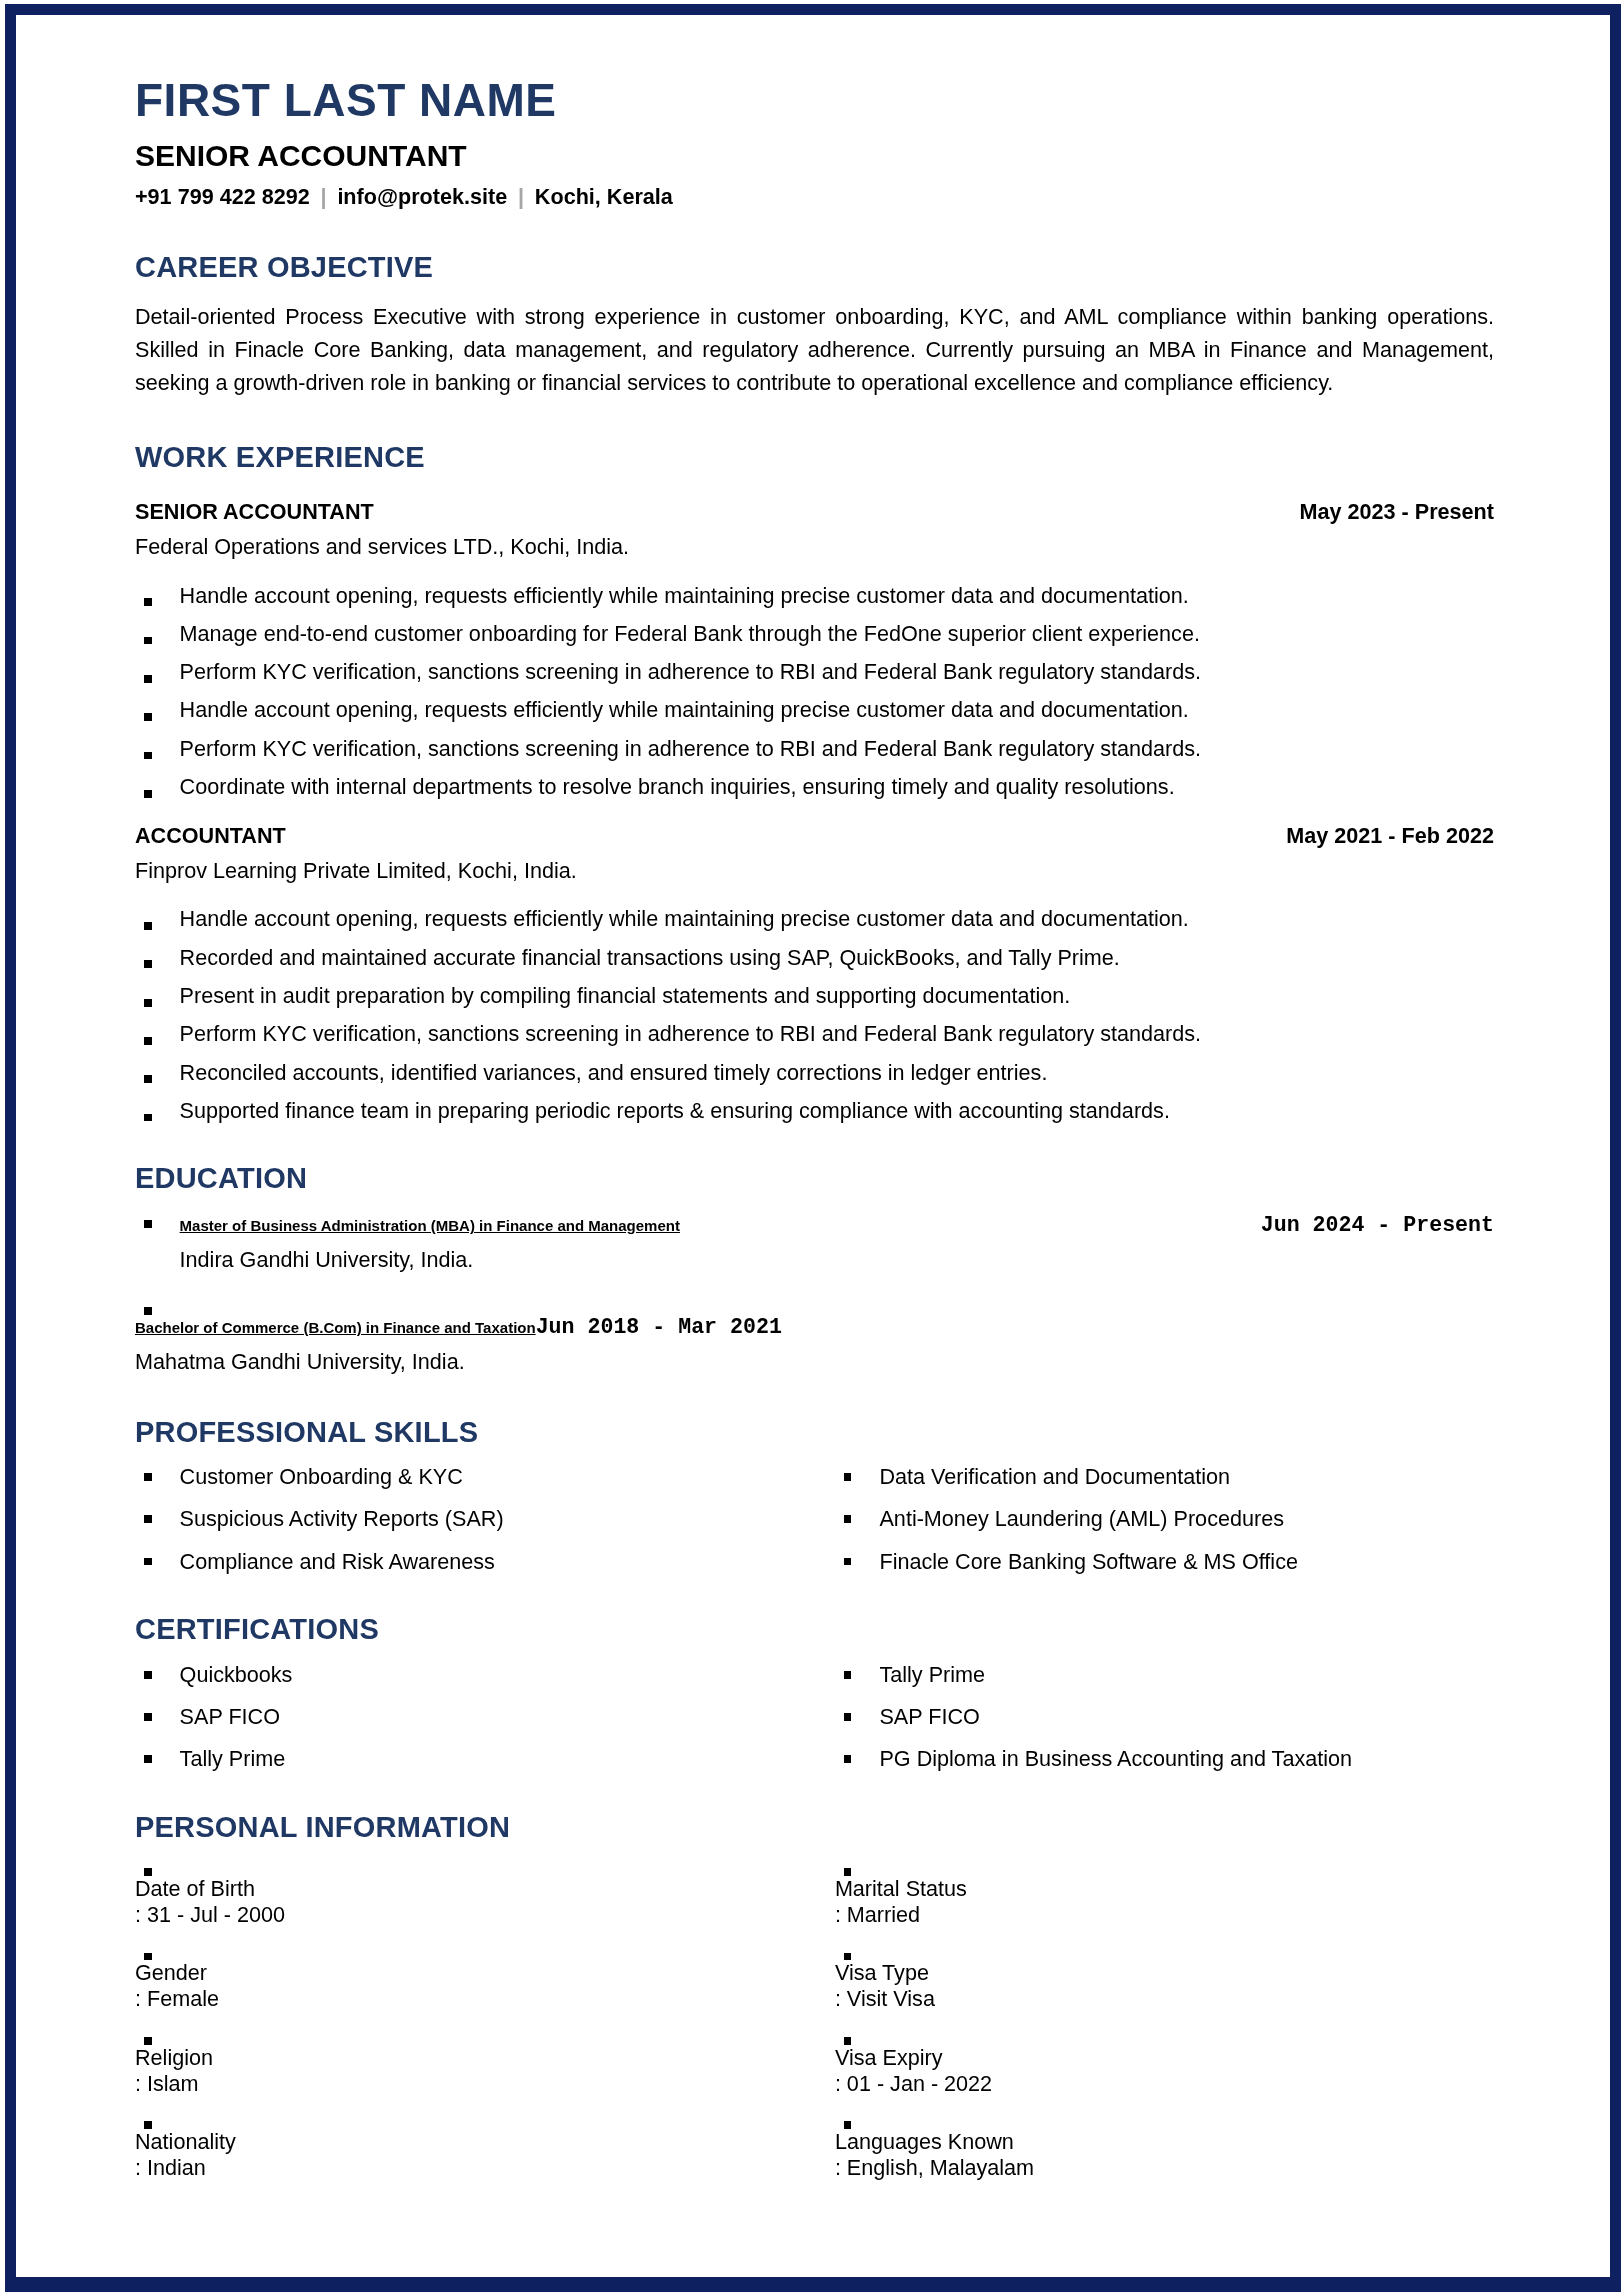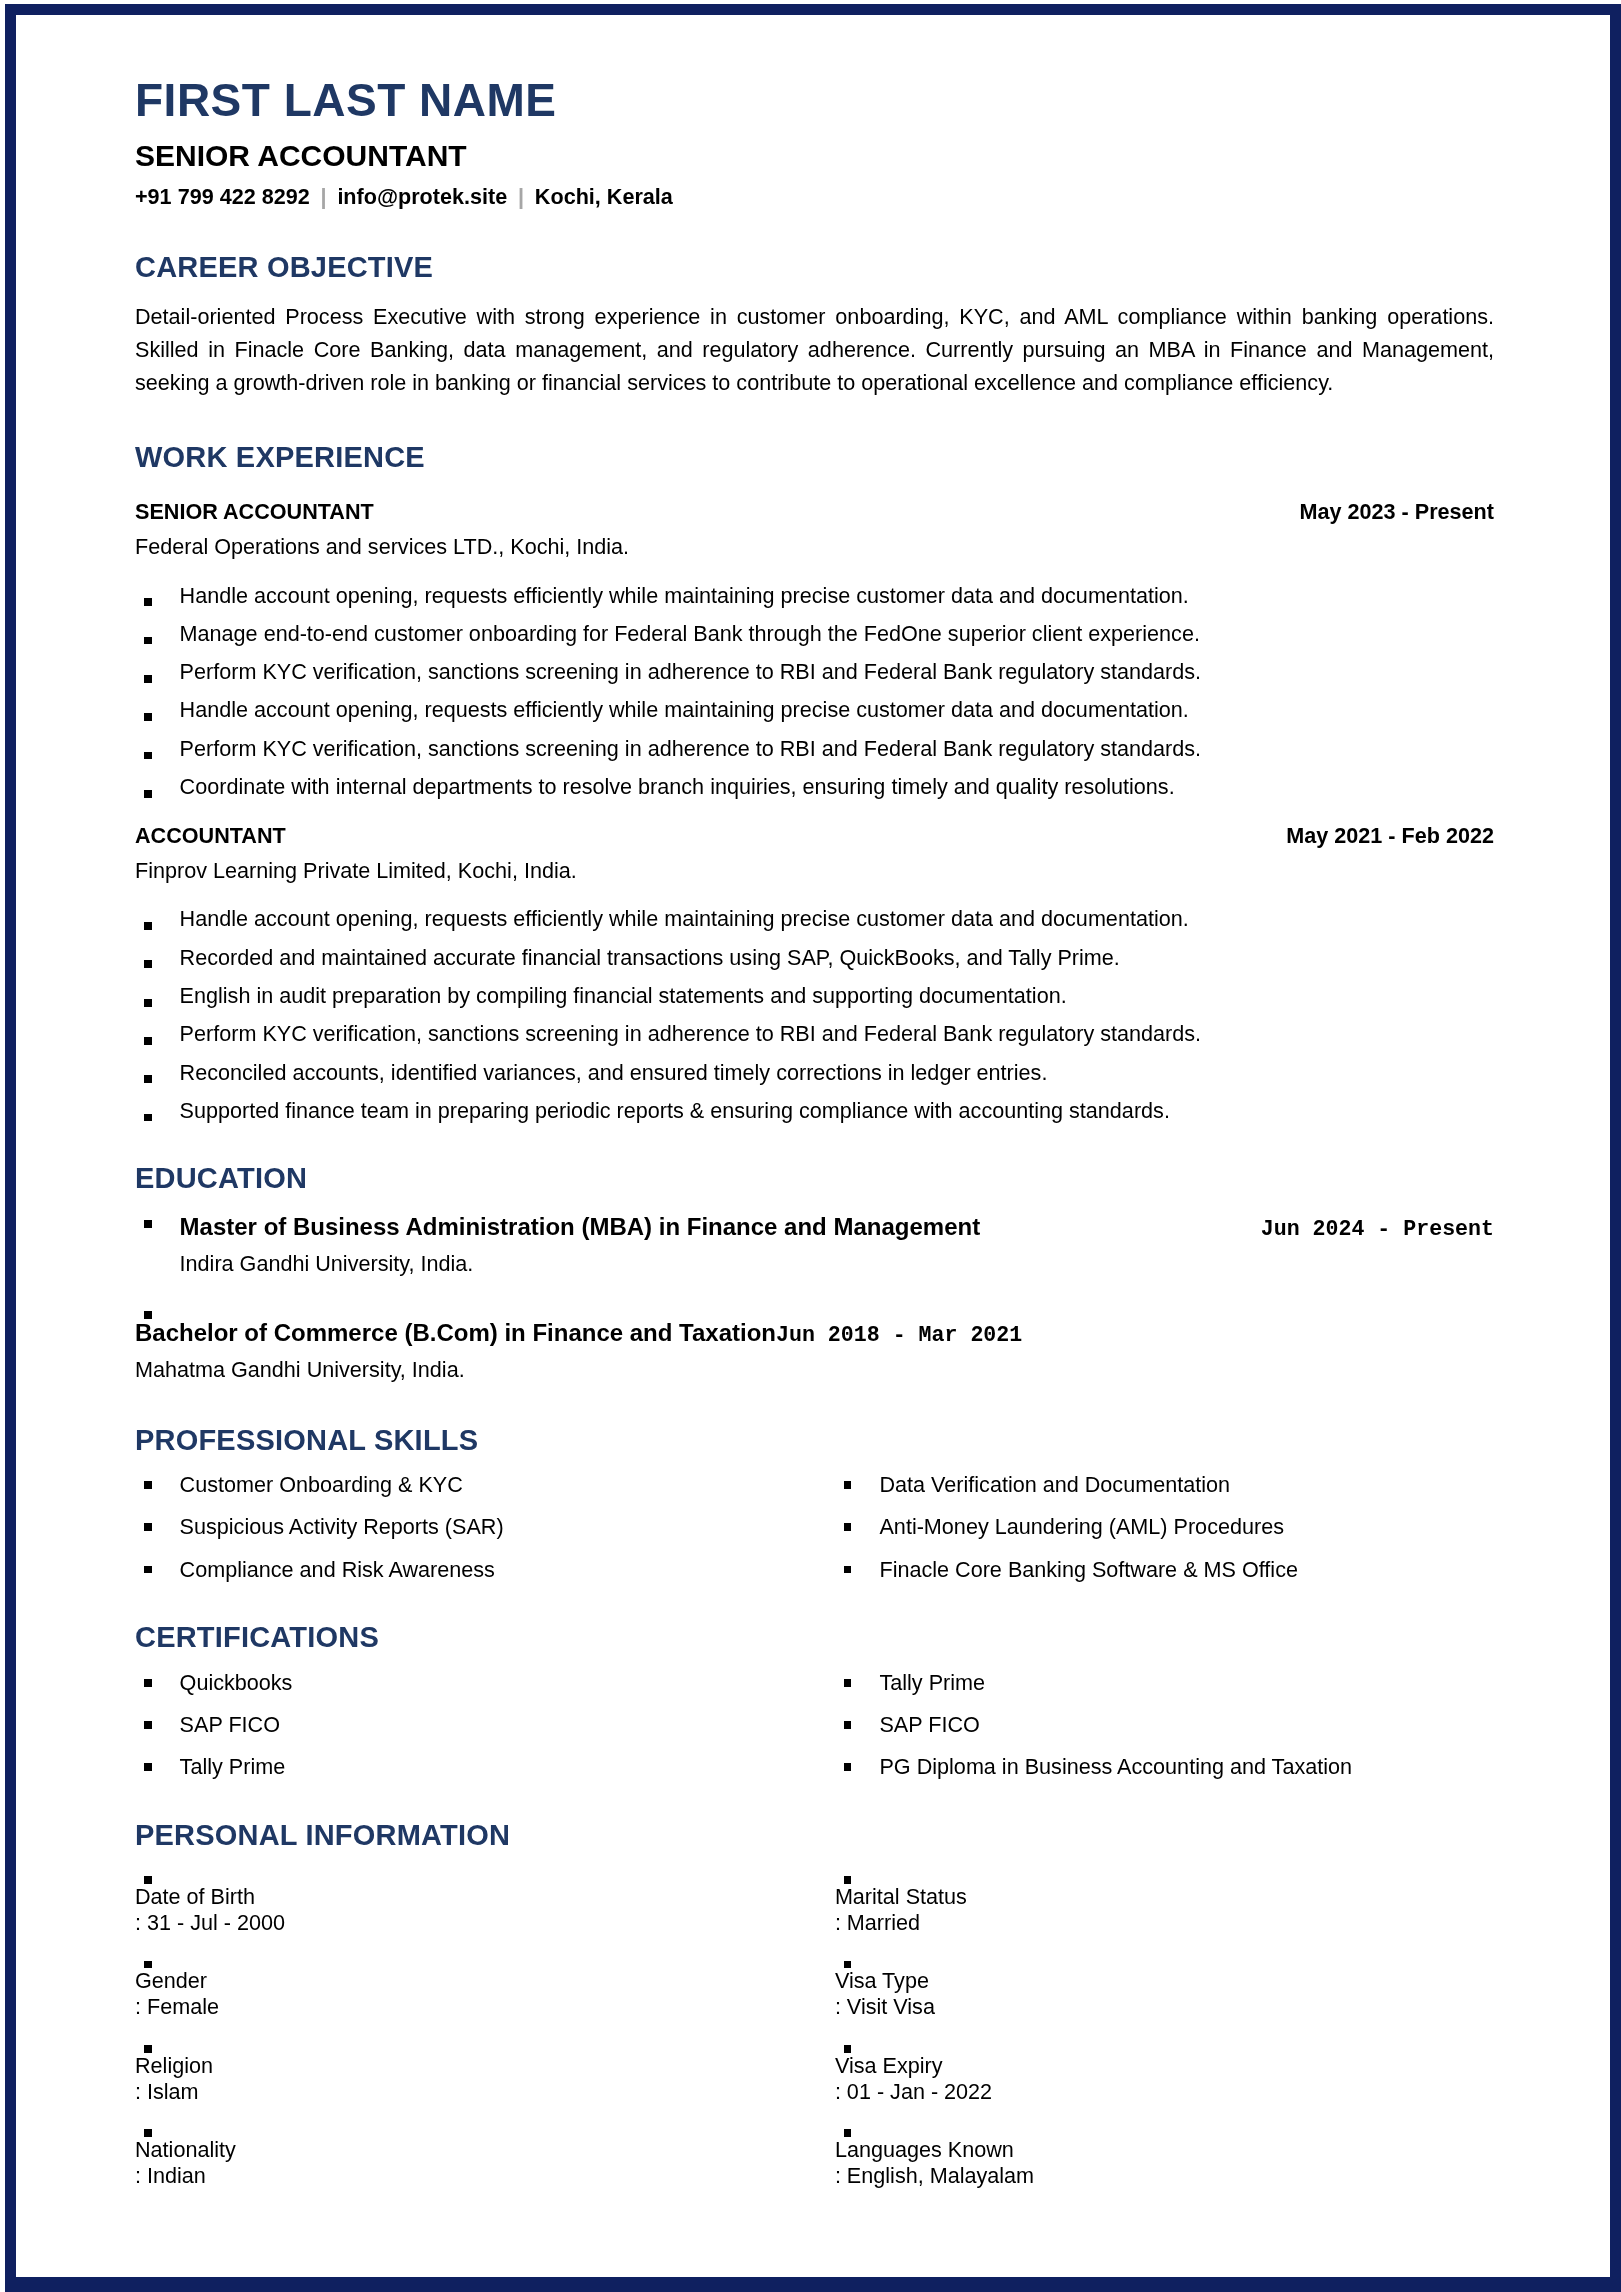--- a/index.html
+++ b/index.html
@@ -65,21 +65,21 @@
     flex: 0 0 auto;
     width: 7.8px; height: 7.8px; background: #000;
     margin: 6.9px 28px 0 8.8px;
   }
 
   
   .edu-item { display: flex; align-items: flex-start; margin-top: 5.9px; margin-bottom: 27.4px; }
   .edu-item:last-child { margin-bottom: 0; flex-direction: column; }
   .edu-body { flex: 1; }
   .edu-row { display: flex; justify-content: space-between; align-items: baseline; }
-  .edu-degree { font-size: 24px; font-weight: bold; }
+  .edu-degree { font-size: 15px; font-weight: bold; text-decoration: underline; }
   .edu-dates { font-size: 21.6px; font-weight: bold; white-space: nowrap; font-family: Liberation Mono, monospace; }
   .edu-school { font-size: 21.6px; margin-top: 9.8px; }
 
   
   .two-col { display: flex; }
   .col-left { width: 51.5%; }
   .col-right { flex: 1; }
   ul.plain { list-style: none; }
   ul.plain li {
     display: flex; align-items: flex-start;
@@ -165,21 +165,21 @@
           <li>
               <span class="sq"></span>
               <span>Handle account opening, requests efficiently while maintaining precise customer data and documentation.</span>
             </li>
           <li>
               <span class="sq"></span>
               <span>Recorded and maintained accurate financial transactions using SAP, QuickBooks, and Tally Prime.</span>
             </li>
           <li>
               <span class="sq"></span>
-              <span>English in audit preparation by compiling financial statements and supporting documentation.</span>
+              <span>Present in audit preparation by compiling financial statements and supporting documentation.</span>
             </li>
           <li>
               <span class="sq"></span>
               <span>Perform KYC verification, sanctions screening in adherence to RBI and Federal Bank regulatory standards.</span>
             </li>
           <li>
               <span class="sq"></span>
               <span>Reconciled accounts, identified variances, and ensured timely corrections in ledger entries.</span>
             </li>
           <li>

